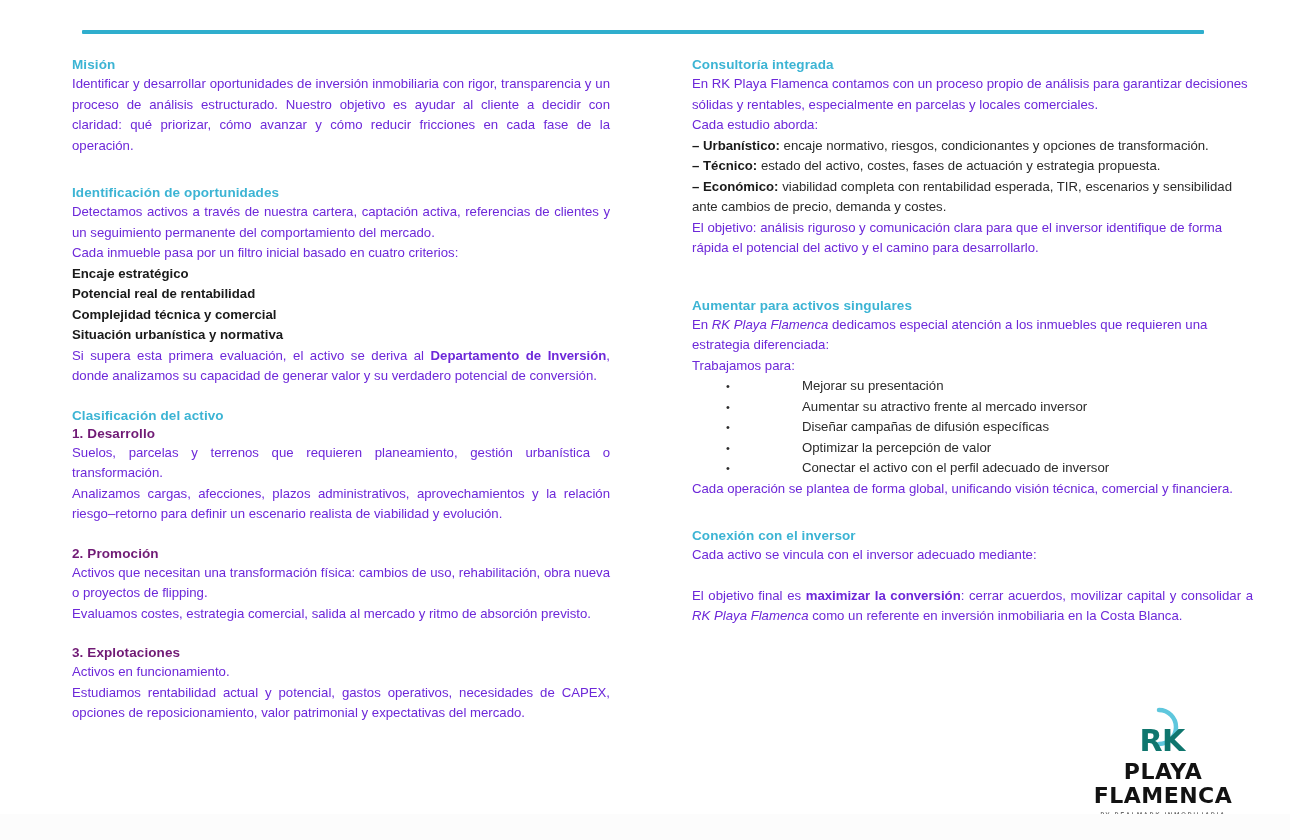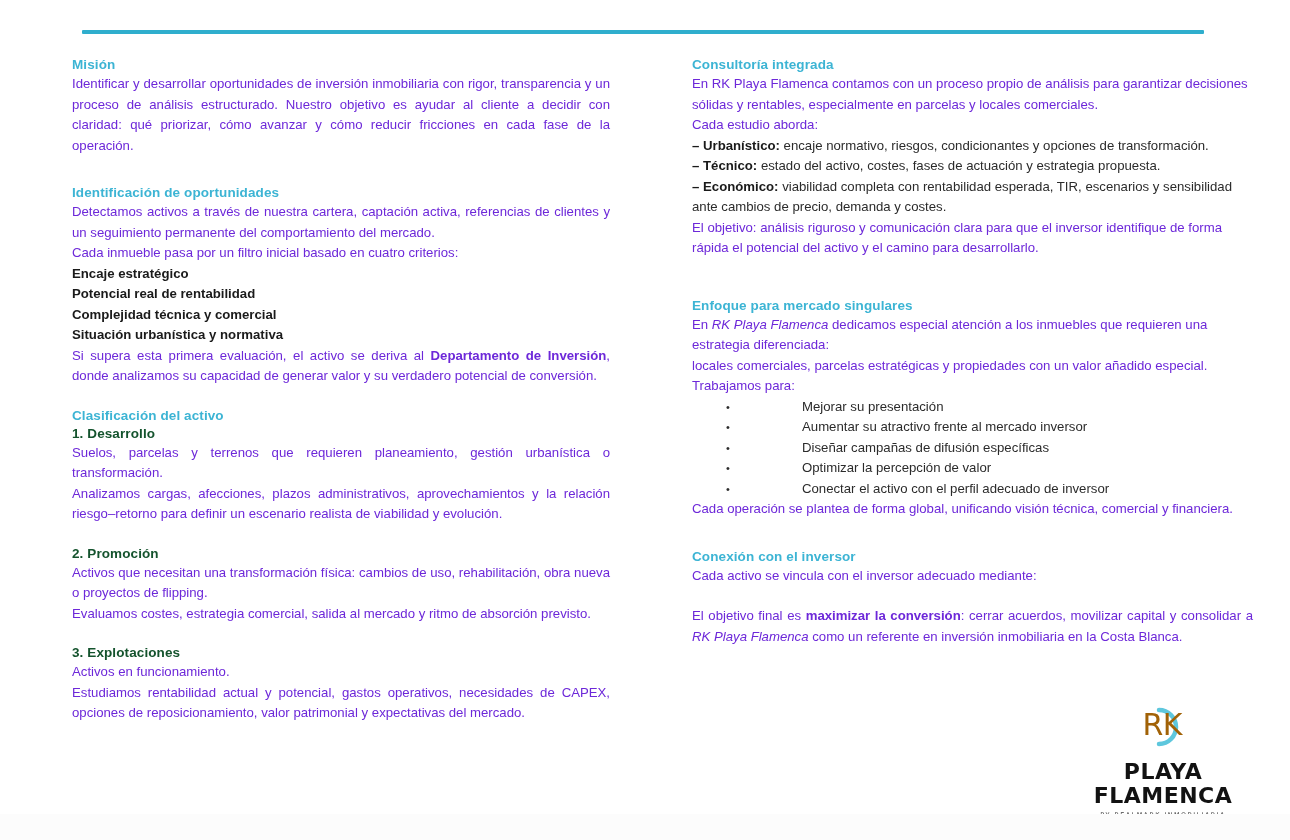--- a/index.html
+++ b/index.html
@@ -67,21 +67,21 @@
     line-height: 17px;
     font-weight: bold;
     color: #3cb4d4;
     margin: 0 0 1px 0;
     letter-spacing: 0.1px;
   }
   h3.sub-head {
     font-size: 13.5px;
     line-height: 17px;
     font-weight: bold;
-    color: #14532d;
+    color: #701a75;
     margin: 0 0 1px 0;
     letter-spacing: 0.1px;
   }
 
   p.body {
     font-size: 13.2px;
     line-height: 20.5px;
     margin: 0;
     text-align: justify;
     color: #6d28d9;
@@ -152,28 +152,28 @@
   }
   .logo-rk-svg {
     position: absolute;
     left: 50%;
     top: 0;
     transform: translateX(-50%);
   }
   .logo-rk-text {
     position: absolute;
     left: 50%;
-    top: 2px;
+    top: 18px;
     transform: translateX(-52%);
     font-family: "DejaVu Sans", sans-serif;
-    font-weight: normal;
+    font-weight: bold;
     font-size: 30px;
     line-height: 34px;
     letter-spacing: -0.5px;
-    color: #a16207;
+    color: #0f766e;
   }
   .logo-line1, .logo-line2 {
     font-family: "DejaVu Sans", sans-serif;
     font-weight: bold;
     color: #121212;
     letter-spacing: 0.5px;
   }
   .logo-line1 {
     font-size: 22px;
     line-height: 24px;
@@ -257,23 +257,22 @@
       <p class="dashline"><b>– Técnico:</b><span> estado del activo, costes, fases de actuación y estrategia propuesta.</span></p>
       <p class="dashline"><b>– Económico:</b><span> viabilidad completa con rentabilidad esperada, TIR, escenarios y sensibilidad ante cambios de precio, demanda y costes.</span></p>
 
       <p class="body flow">El objetivo: análisis riguroso y comunicación clara para que el inversor identifique de forma rápida el potencial del activo y el camino para desarrollarlo.</p>
     </section>
 
     <div class="sp-lg"></div>
     <div class="sp-sm"></div>
 
     <section>
-      <h2 class="sec-head">Enfoque para mercado singulares</h2>
+      <h2 class="sec-head">Aumentar para activos singulares</h2>
       <p class="body flow"><span>En </span><span class="ital">RK Playa Flamenca</span><span> dedicamos especial atención a los inmuebles que requieren una estrategia diferenciada:</span></p>
-      <p class="body flow">locales comerciales, parcelas estratégicas y propiedades con un valor añadido especial.</p>
       <p class="body flow">Trabajamos para:</p>
 
       <ul class="bullets">
         <li>Mejorar su presentación</li>
         <li>Aumentar su atractivo frente al mercado inversor</li>
         <li>Diseñar campañas de difusión específicas</li>
         <li>Optimizar la percepción de valor</li>
         <li>Conectar el activo con el perfil adecuado de inversor</li>
       </ul>
 

